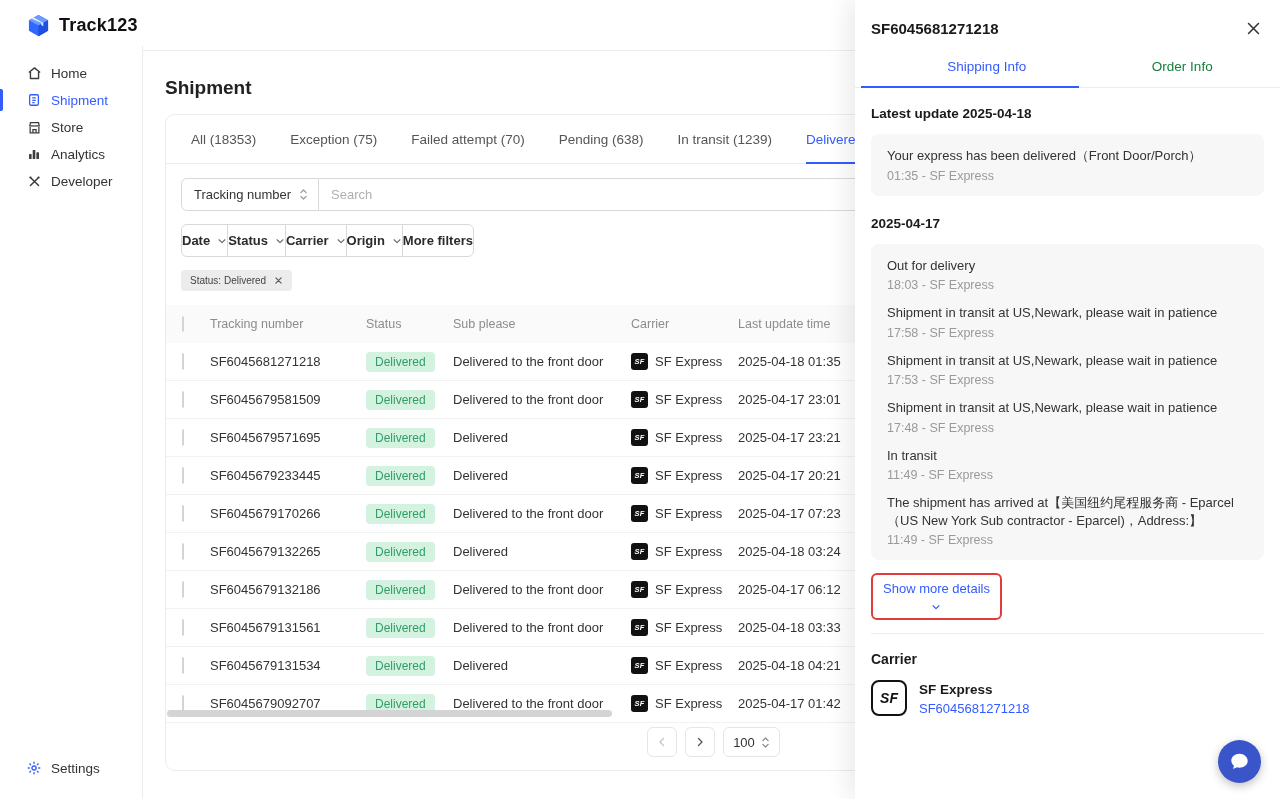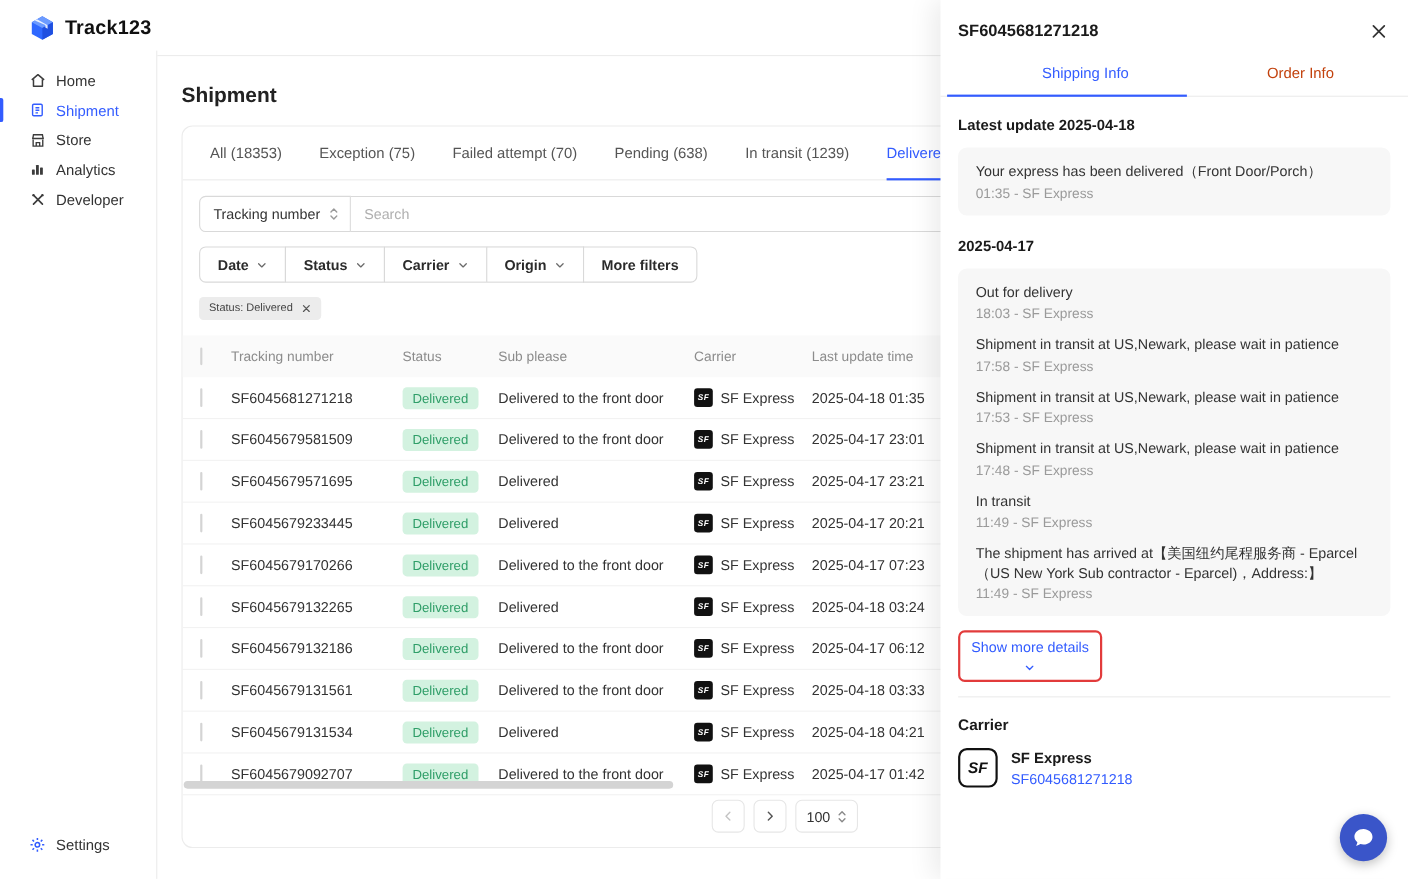--- a/index.html
+++ b/index.html
@@ -41,21 +41,21 @@
   .toolbar { padding:14px 15px 0; }
   .search-bar { display:flex; height:33px; width:1067px; }
   .search-cat { display:flex; align-items:center; gap:8px; padding:0 10px 0 12px; border:1px solid #d9d9d9;
                 border-radius:6px 0 0 6px; font-size:13px; color:#333; background:#fff; cursor:pointer; white-space:nowrap; }
   .search-cat .updown { color:#9a9a9a; display:flex; }
   .search-input { flex:1; border:1px solid #d9d9d9; border-left:none; border-radius:0 6px 6px 0;
                   padding:0 12px; font-size:13px; color:#333; outline:none; background:#fff; }
   .search-input::placeholder { color:#b0b0b0; }
 
   .filter-row { display:flex; margin:13px 15px 0; }
-  .fbtn { display:flex; align-items:center; gap:7px; height:33px; padding:0 16px; border:1px solid #d9d9d9;
+  .fbtn { display:flex; align-items:center; gap:7px; height:33px; padding:0 0; border:1px solid #d9d9d9;
           background:#fff; font-size:13px; font-weight:600; color:#2b2b2b; margin-left:-1px; cursor:pointer;
           font-family:"Liberation Sans", sans-serif; white-space:nowrap; }
   .fbtn:first-child { border-radius:6px 0 0 6px; margin-left:0; }
   .fbtn:last-child { border-radius:0 6px 6px 0; }
   .fbtn .caret { color:#6b6b6b; display:flex; }
 
   .chip-row { padding:13px 15px 0; }
   .chip { display:inline-flex; align-items:center; gap:8px; background:#ececec; border-radius:4px;
           padding:5px 9px; font-size:10px; color:#444; }
   .chip .x { cursor:pointer; color:#555; display:flex; }
@@ -81,21 +81,21 @@
              align-items:center; gap:6px; padding:0 9px; font-size:13px; color:#333; cursor:pointer; }
   .pg-size .updown { color:#8a8a8a; display:flex; }
 
   
   .panel { position:absolute; top:0; right:0; width:425px; height:799px; background:#fff; z-index:5;
            box-shadow:-8px 0 22px rgba(0,0,0,.08); display:flex; flex-direction:column; }
   .panel-head { display:flex; align-items:center; justify-content:space-between; padding:20px 18px 13px 16px; }
   .panel-title { font-size:15px; font-weight:700; color:#1a1a1a; }
   .close-btn { color:#333; cursor:pointer; display:flex; }
   .panel-tabs { display:flex; border-bottom:1px solid #ececec; }
-  .ptab { flex:1; text-align:center; padding:9px 0 13px; font-size:13.5px; color:#c2410c; cursor:pointer; position:relative; }
+  .ptab { flex:1; text-align:center; padding:9px 0 13px; font-size:13.5px; color:#15803d; cursor:pointer; position:relative; }
   .ptab.active { color:#335CFF;padding-left:34px; }
   .ptab.active::after { content:''; position:absolute; left:6px; right:6px; bottom:-1px; height:2px; background:#335CFF; }
 
   .panel-body { flex:1; padding:18px 16px 0; overflow:hidden; }
   .bold-label { font-size:13.5px; font-weight:700; color:#1a1a1a; }
   .event-box { background:#f7f7f7; border-radius:8px; padding:13px 16px; margin-top:13px; }
   .ev-text { font-size:13px; color:#333; line-height:1.35; }
   .ev-meta { font-size:12.5px; color:#9a9a9a; margin-top:4px; }
   .event { margin-bottom:12px; }
   .event:last-child { margin-bottom:0; }

